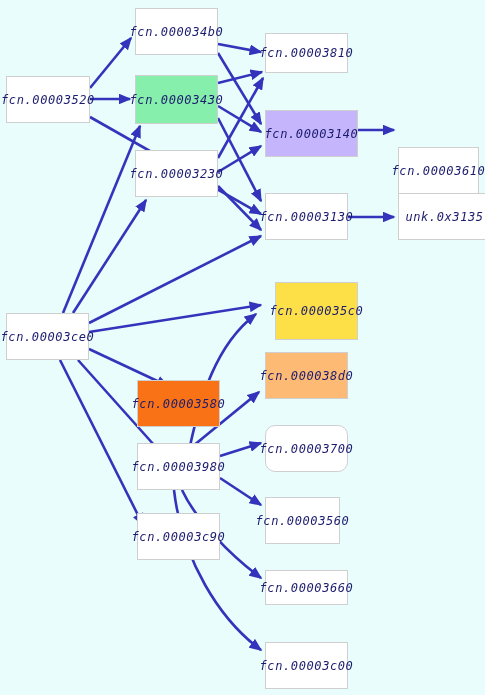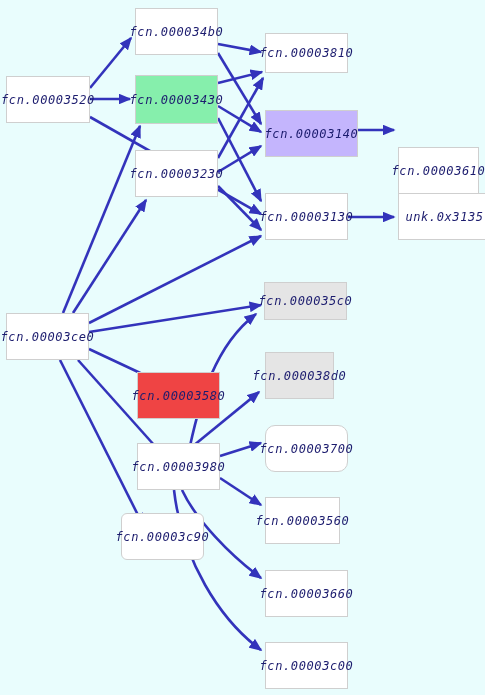--- a/index.html
+++ b/index.html
@@ -109,42 +109,42 @@
       </div>
       <div class="node" style="left: 398px; top: 103px; width: 81px; height: 47px; background: rgb(255, 255, 255); border-color: rgb(207, 207, 207); margin-top: 44px;">
         <span class="node-label">fcn.00003610</span>
       </div>
       <div class="node" style="left: 398px; top: 193px; width: 93px; height: 47px; background: rgb(255, 255, 255); border-color: rgb(207, 207, 207);">
         <span class="node-label">unk.0x3135</span>
       </div>
       <div class="node" style="left: 6px; top: 313px; width: 83px; height: 47px; background: rgb(255, 255, 255); border-color: rgb(207, 207, 207);">
         <span class="node-label">fcn.00003ce0</span>
       </div>
-      <div class="node" style="left: 264px; top: 282px; width: 83px; height: 38px; background: #e5e5e5; border-color: rgb(207, 207, 207);">
+      <div class="node" style="left: 275px; top: 282px; width: 83px; height: 58px; background: #fde047; border-color: rgb(207, 207, 207);">
         <span class="node-label">fcn.000035c0</span>
       </div>
-      <div class="node" style="left: 265px; top: 352px; width: 69px; height: 47px; background: #e5e5e5; border-color: rgb(207, 207, 207);">
+      <div class="node" style="left: 265px; top: 352px; width: 83px; height: 47px; background: #fdba74; border-color: rgb(207, 207, 207);">
         <span class="node-label">fcn.000038d0</span>
       </div>
-      <div class="node" style="left: 137px; top: 372px; width: 83px; height: 47px; background: #ef4444; border-color: rgb(207, 207, 207);">
+      <div class="node" style="left: 137px; top: 380px; width: 83px; height: 47px; background: #f97316; border-color: rgb(207, 207, 207);">
         <span class="node-label">fcn.00003580</span>
       </div>
       <div class="node" style="left: 265px; top: 425px; width: 83px; height: 47px; background: rgb(255, 255, 255); border-color: rgb(207, 207, 207); border-radius: 10px;">
         <span class="node-label">fcn.00003700</span>
       </div>
       <div class="node" style="left: 137px; top: 443px; width: 83px; height: 47px; background: rgb(255, 255, 255); border-color: rgb(207, 207, 207); text-align: right;">
         <span class="node-label">fcn.00003980</span>
       </div>
       <div class="node" style="left: 265px; top: 497px; width: 75px; height: 47px; background: rgb(255, 255, 255); border-color: rgb(207, 207, 207);">
         <span class="node-label">fcn.00003560</span>
       </div>
-      <div class="node" style="left: 121px; top: 513px; width: 83px; height: 47px; background: rgb(255, 255, 255); border-color: rgb(207, 207, 207); border-radius: 6px;">
+      <div class="node" style="left: 137px; top: 513px; width: 83px; height: 47px; background: rgb(255, 255, 255); border-color: rgb(207, 207, 207);">
         <span class="node-label">fcn.00003c90</span>
       </div>
-      <div class="node" style="left: 265px; top: 570px; width: 83px; height: 47px; background: rgb(255, 255, 255); border-color: rgb(207, 207, 207); text-align: center;">
+      <div class="node" style="left: 265px; top: 570px; width: 83px; height: 35px; background: rgb(255, 255, 255); border-color: rgb(207, 207, 207); text-align: center;">
         <span class="node-label">fcn.00003660</span>
       </div>
       <div class="node" style="left: 265px; top: 642px; width: 83px; height: 47px; background: rgb(255, 255, 255); border-color: rgb(207, 207, 207);">
         <span class="node-label">fcn.00003c00</span>
       </div>
     </div>
 
 </div>
 
 </body></html>

